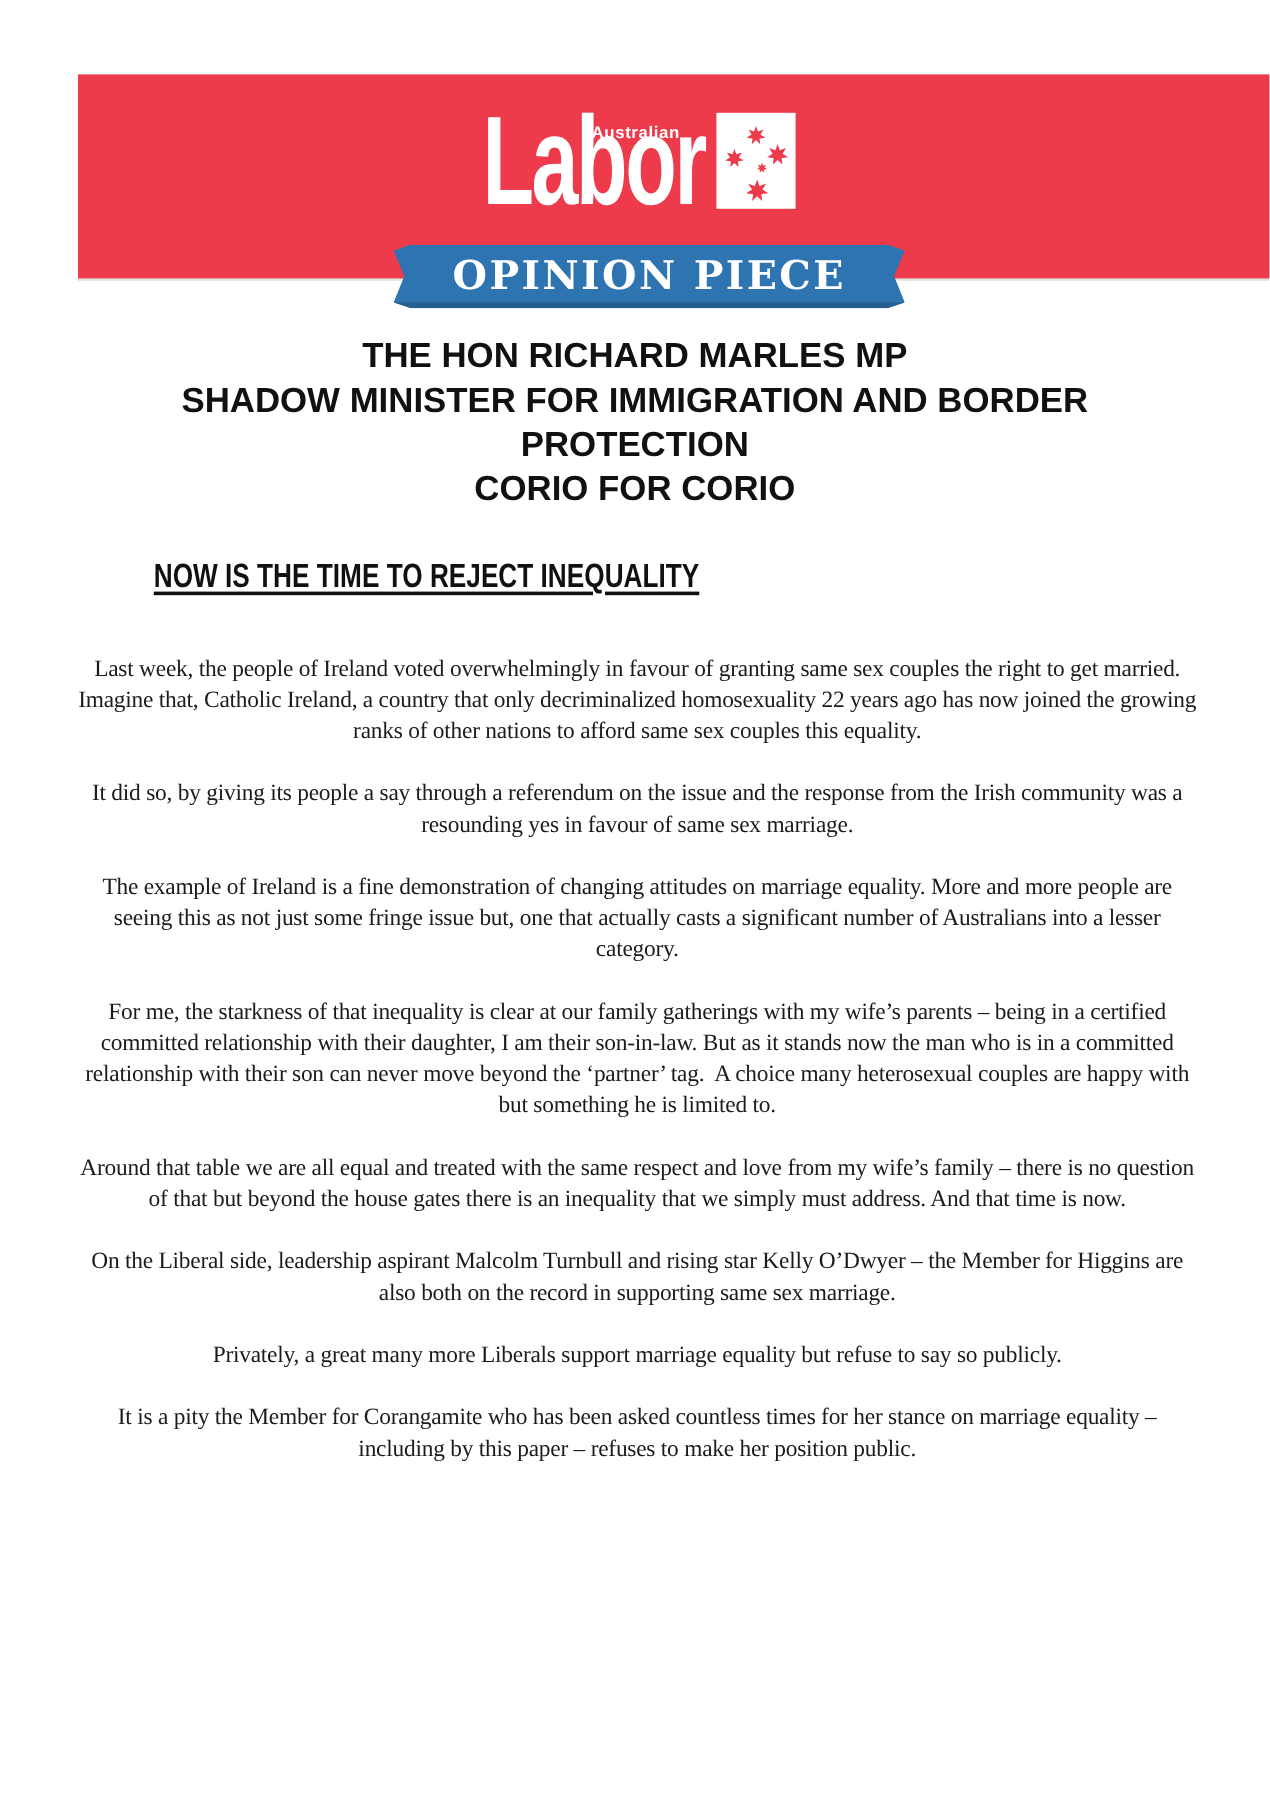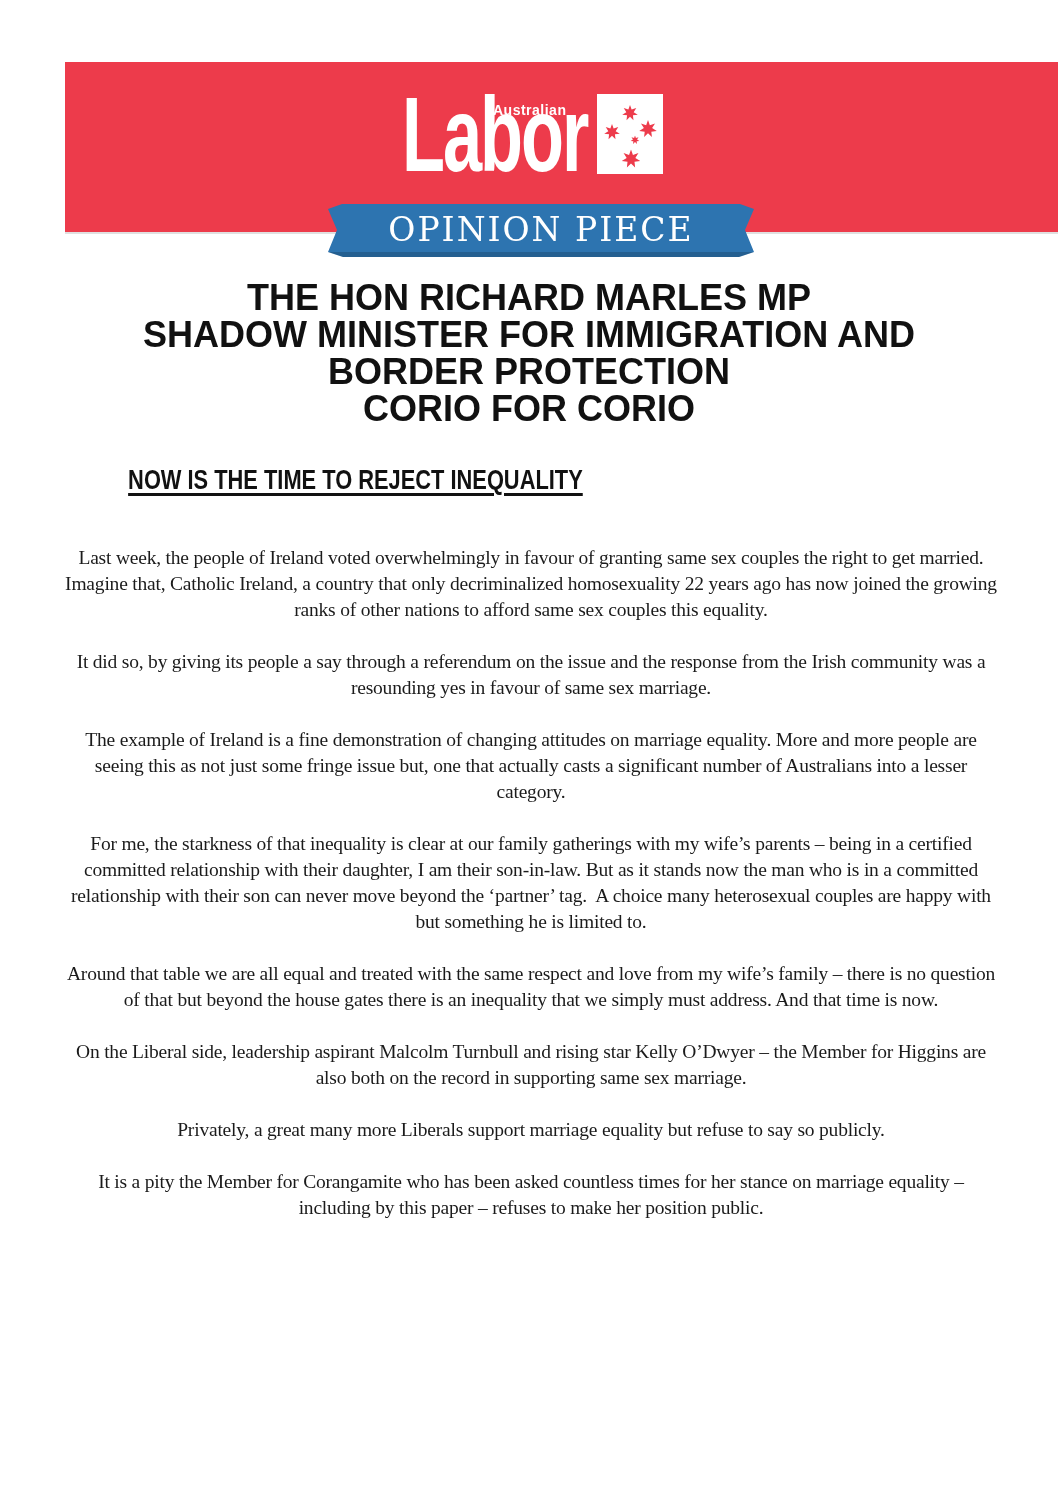--- a/index.html
+++ b/index.html
@@ -59,37 +59,37 @@
     box-shadow: inset 0 -5px 0 rgba(0,0,0,0.18);
     clip-path: polygon(
       14px 0, calc(100% - 14px) 0,
       100% 5px, calc(100% - 9px) 26px, 100% 48px,
       calc(100% - 15px) 100%, 15px 100%,
       0 48px, 9px 26px, 0 5px
     );
   }
   .ribbon-label {
     font-family: "DejaVu Serif", serif;
-    font-weight: normal;
+    font-weight: bold;
     font-size: 33px;
     line-height: 51px;
     letter-spacing: 2px;
     color: #ffffff;
     white-space: nowrap;
   }
 
   
   .titles {
     position: absolute;
     left: 64px; top: 279px;
     width: 930px;
     text-align: center;
     font-family: "Liberation Sans", sans-serif;
     font-weight: bold;
-    font-size: 36px;
+    font-size: 29px;
     line-height: 37px;
     color: #111111;
   }
   .subtitle-row {
     position: absolute;
     left: 64px; top: 464px;
     width: 930px;
     text-align: left;
   }
   .subtitle {

